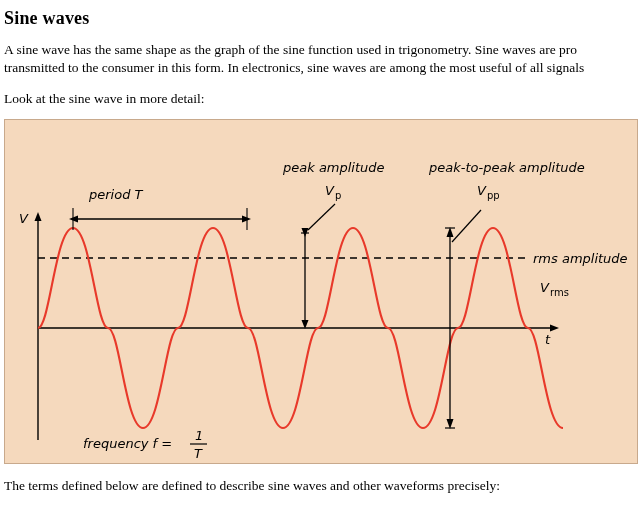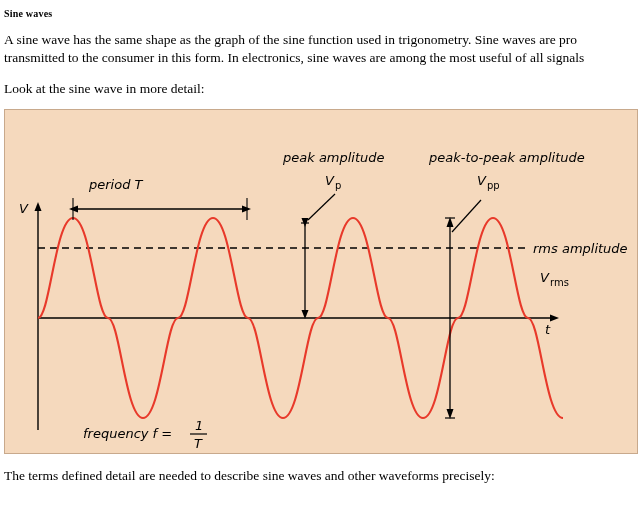--- a/index.html
+++ b/index.html
@@ -16,21 +16,21 @@
   }
   .page {
     position: relative;
     width: 642px;
     height: 511px;
     box-sizing: border-box;
     padding: 0;
   }
   .title {
     font-family: "Liberation Serif", serif;
-    font-size: 10px;
+    font-size: 18px;
     font-weight: bold;
     margin: 8px 0 0 4px;
     letter-spacing: 0.2px;
   }
   .para {
     font-family: "Liberation Serif", serif;
     font-size: 13.5px;
     line-height: 17px;
     margin: 12px 0 0 4px;
     width: 640px;
@@ -147,15 +147,15 @@
 
         <text class="hand-it" x="78" y="328">frequency  f  =</text>
         <text class="hand-it" x="190" y="320">1</text>
         <line x1="185" y1="324" x2="202" y2="324" stroke="#000" stroke-width="1.2"></line>
         <text class="hand-it" x="189" y="338">T</text>
 
       </svg>
     </div>
   </div>
 
-  <div class="bottom-para">The terms defined detail are needed to describe sine waves and other waveforms precisely:</div>
+  <div class="bottom-para">The terms defined below are defined to describe sine waves and other waveforms precisely:</div>
 
 </div>
 
 </body></html>

